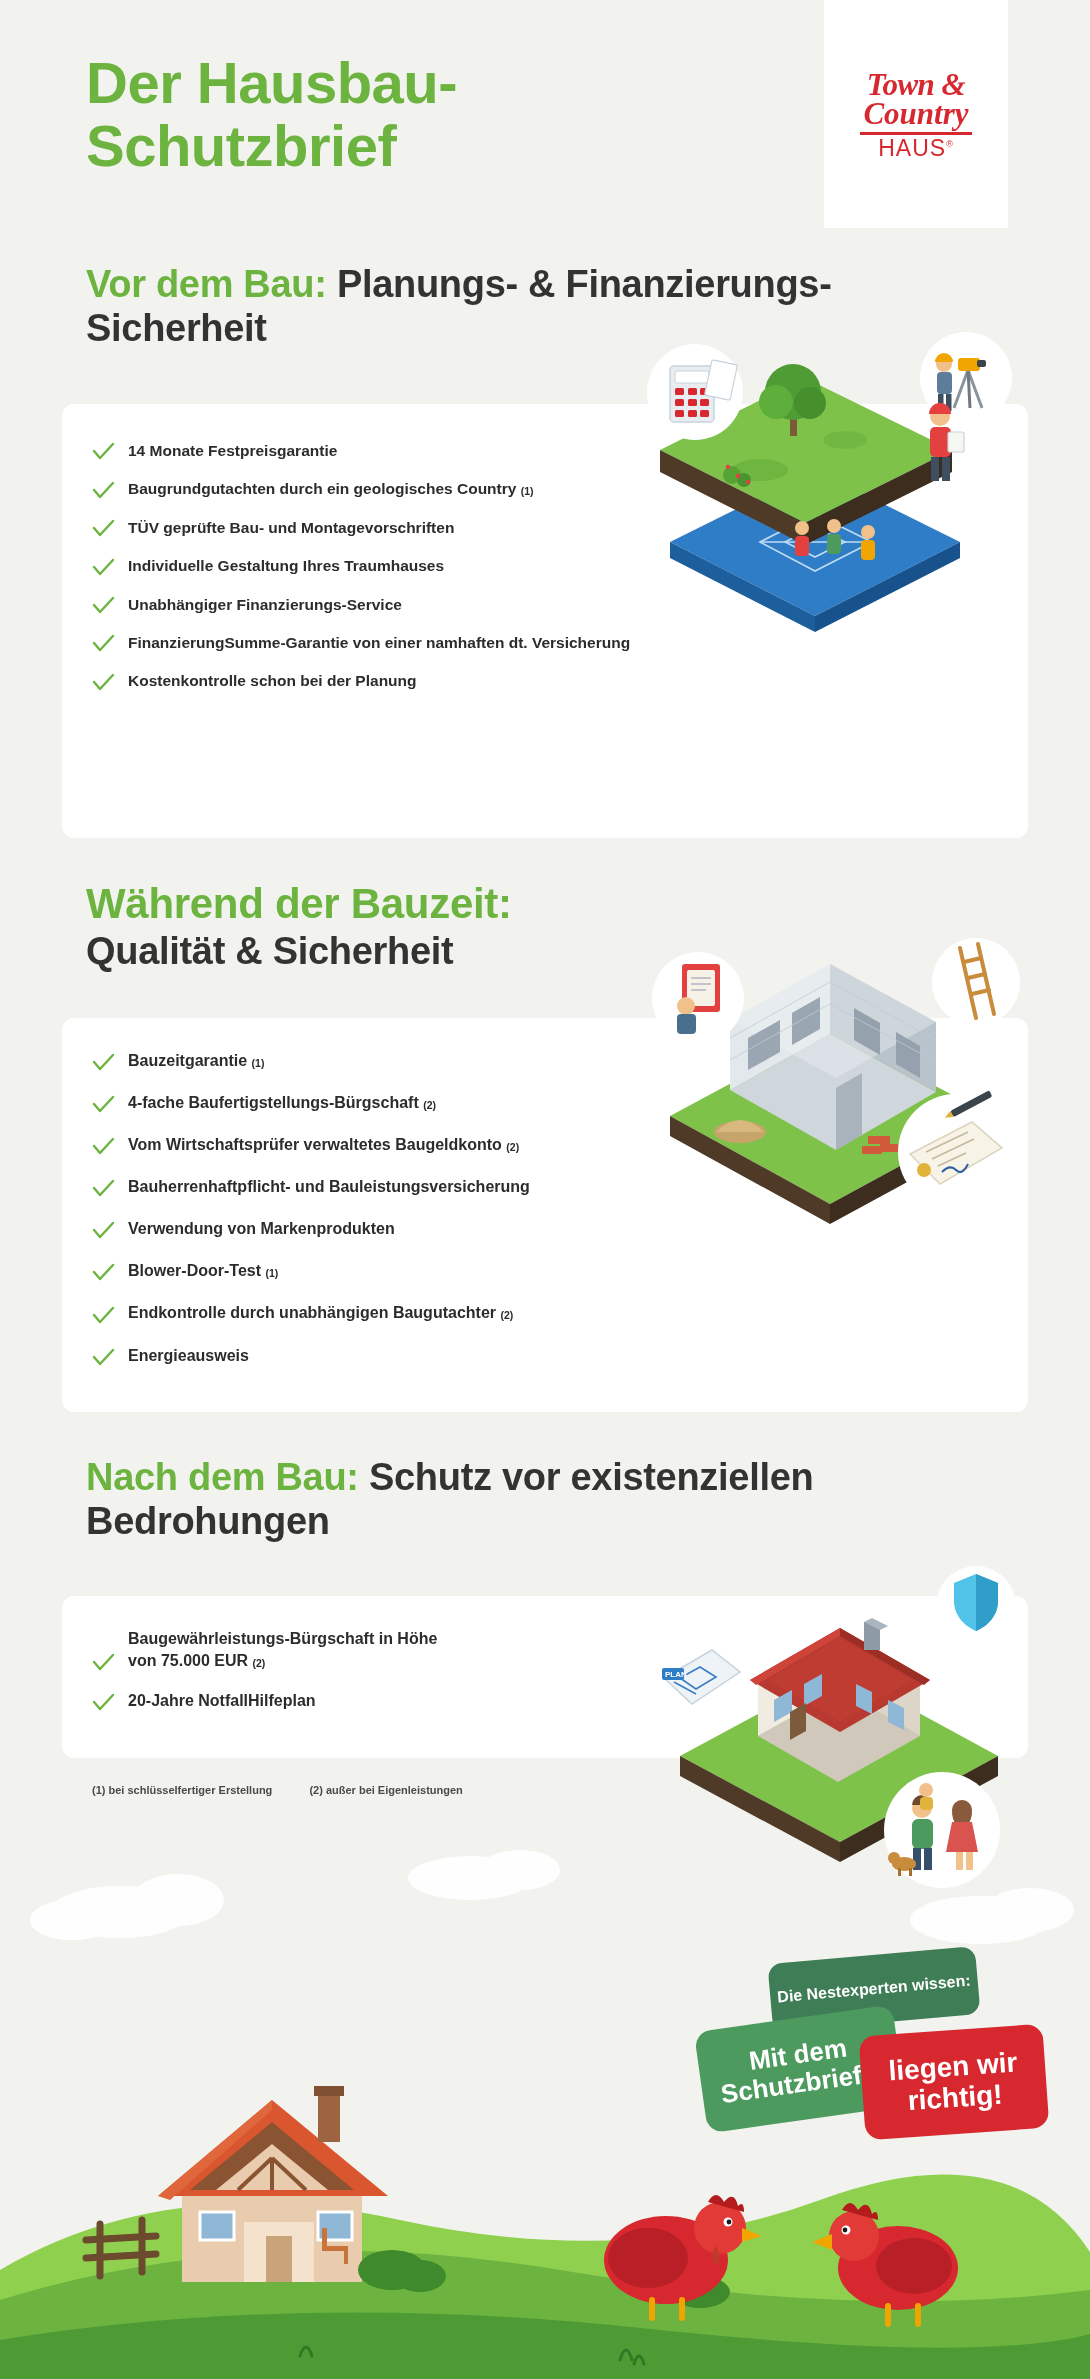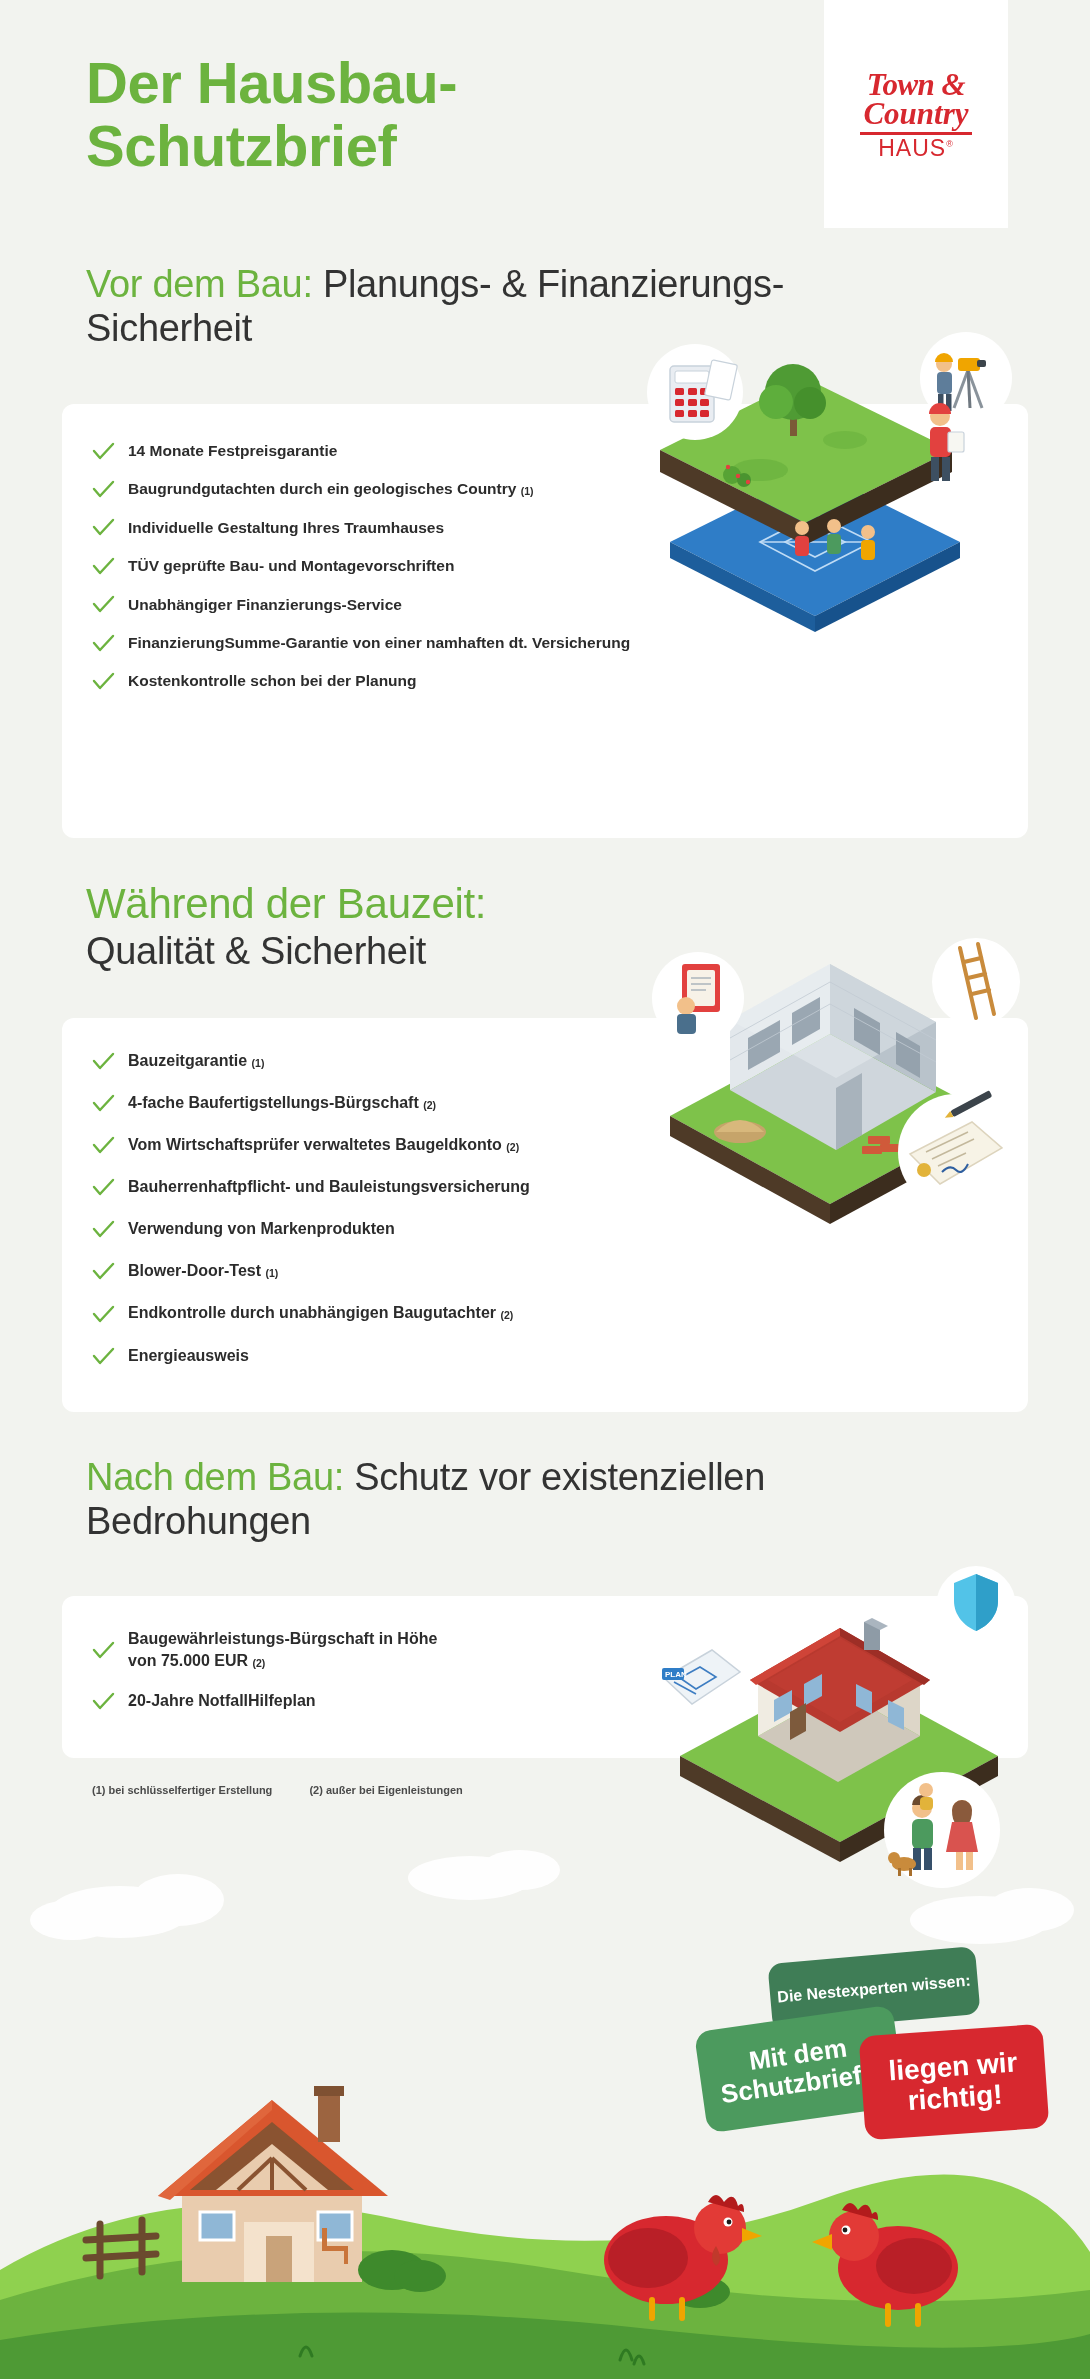--- a/index.html
+++ b/index.html
@@ -59,21 +59,21 @@
     font-weight: bold;
     color: #6cb33f;
     line-height: 1.08;
     letter-spacing: -0.5px;
   }
 
   .section-head {
     position: absolute;
     width: 760px;
     font-size: 38px;
-    font-weight: normal;
+    font-weight: bold;
     color: #333333;
     line-height: 1.16;
     letter-spacing: -0.3px;
   }
   .section-head .green { color: #6cb33f; }
   #head-1 { top: 262px; left: 86px; }
   #head-2 { top: 880px; left: 86px; width: 640px; }
   #head-3 { top: 1455px; left: 86px; }
 
   
@@ -86,21 +86,21 @@
   #card-2 { top: 1018px; left: 62px; width: 966px; height: 394px; }
   #card-3 { top: 1596px; left: 62px; width: 966px; height: 162px; }
 
   .list { position: absolute; }
   #list-1 { top: 440px; left: 92px; }
   #list-2 { top: 1050px; left: 92px; }
   #list-3 { top: 1628px; left: 92px; }
 
   .li {
     display: flex;
-    align-items: center;
+    align-items: flex-end;
     margin-bottom: 17px;
   }
   #list-2 .li { margin-bottom: 20px; }
   #list-3 .li { margin-bottom: 18px; }
 
   .check {
     flex: 0 0 24px;
     width: 24px; height: 20px;
     margin-right: 12px;
     position: relative;
@@ -235,29 +235,29 @@
         <span>Baugrundgutachten durch ein geologisches Country</span>
         <span class="sup">(1)</span>
       </span>
     </div>
     <div class="li">
       <span class="check">
           <svg width="24" height="20" viewBox="0 0 24 20">
             <path d="M2 9 L8 16 L21 2" fill="none" stroke="#6cb33f" stroke-width="2.4" stroke-linecap="round" stroke-linejoin="round"></path>
           </svg>
         </span>
+      <span class="li-text">TÜV geprüfte Bau- und Montagevorschriften</span>
+    </div>
+    <div class="li">
+      <span class="check">
+          <svg width="24" height="20" viewBox="0 0 24 20">
+            <path d="M2 9 L8 16 L21 2" fill="none" stroke="#6cb33f" stroke-width="2.4" stroke-linecap="round" stroke-linejoin="round"></path>
+          </svg>
+        </span>
       <span class="li-text">Individuelle Gestaltung Ihres Traumhauses</span>
-    </div>
-    <div class="li">
-      <span class="check">
-          <svg width="24" height="20" viewBox="0 0 24 20">
-            <path d="M2 9 L8 16 L21 2" fill="none" stroke="#6cb33f" stroke-width="2.4" stroke-linecap="round" stroke-linejoin="round"></path>
-          </svg>
-        </span>
-      <span class="li-text">TÜV geprüfte Bau- und Montagevorschriften</span>
     </div>
     <div class="li">
       <span class="check">
           <svg width="24" height="20" viewBox="0 0 24 20">
             <path d="M2 9 L8 16 L21 2" fill="none" stroke="#6cb33f" stroke-width="2.4" stroke-linecap="round" stroke-linejoin="round"></path>
           </svg>
         </span>
       <span class="li-text">Unabhängiger Finanzierungs-Service</span>
     </div>
     <div class="li">

